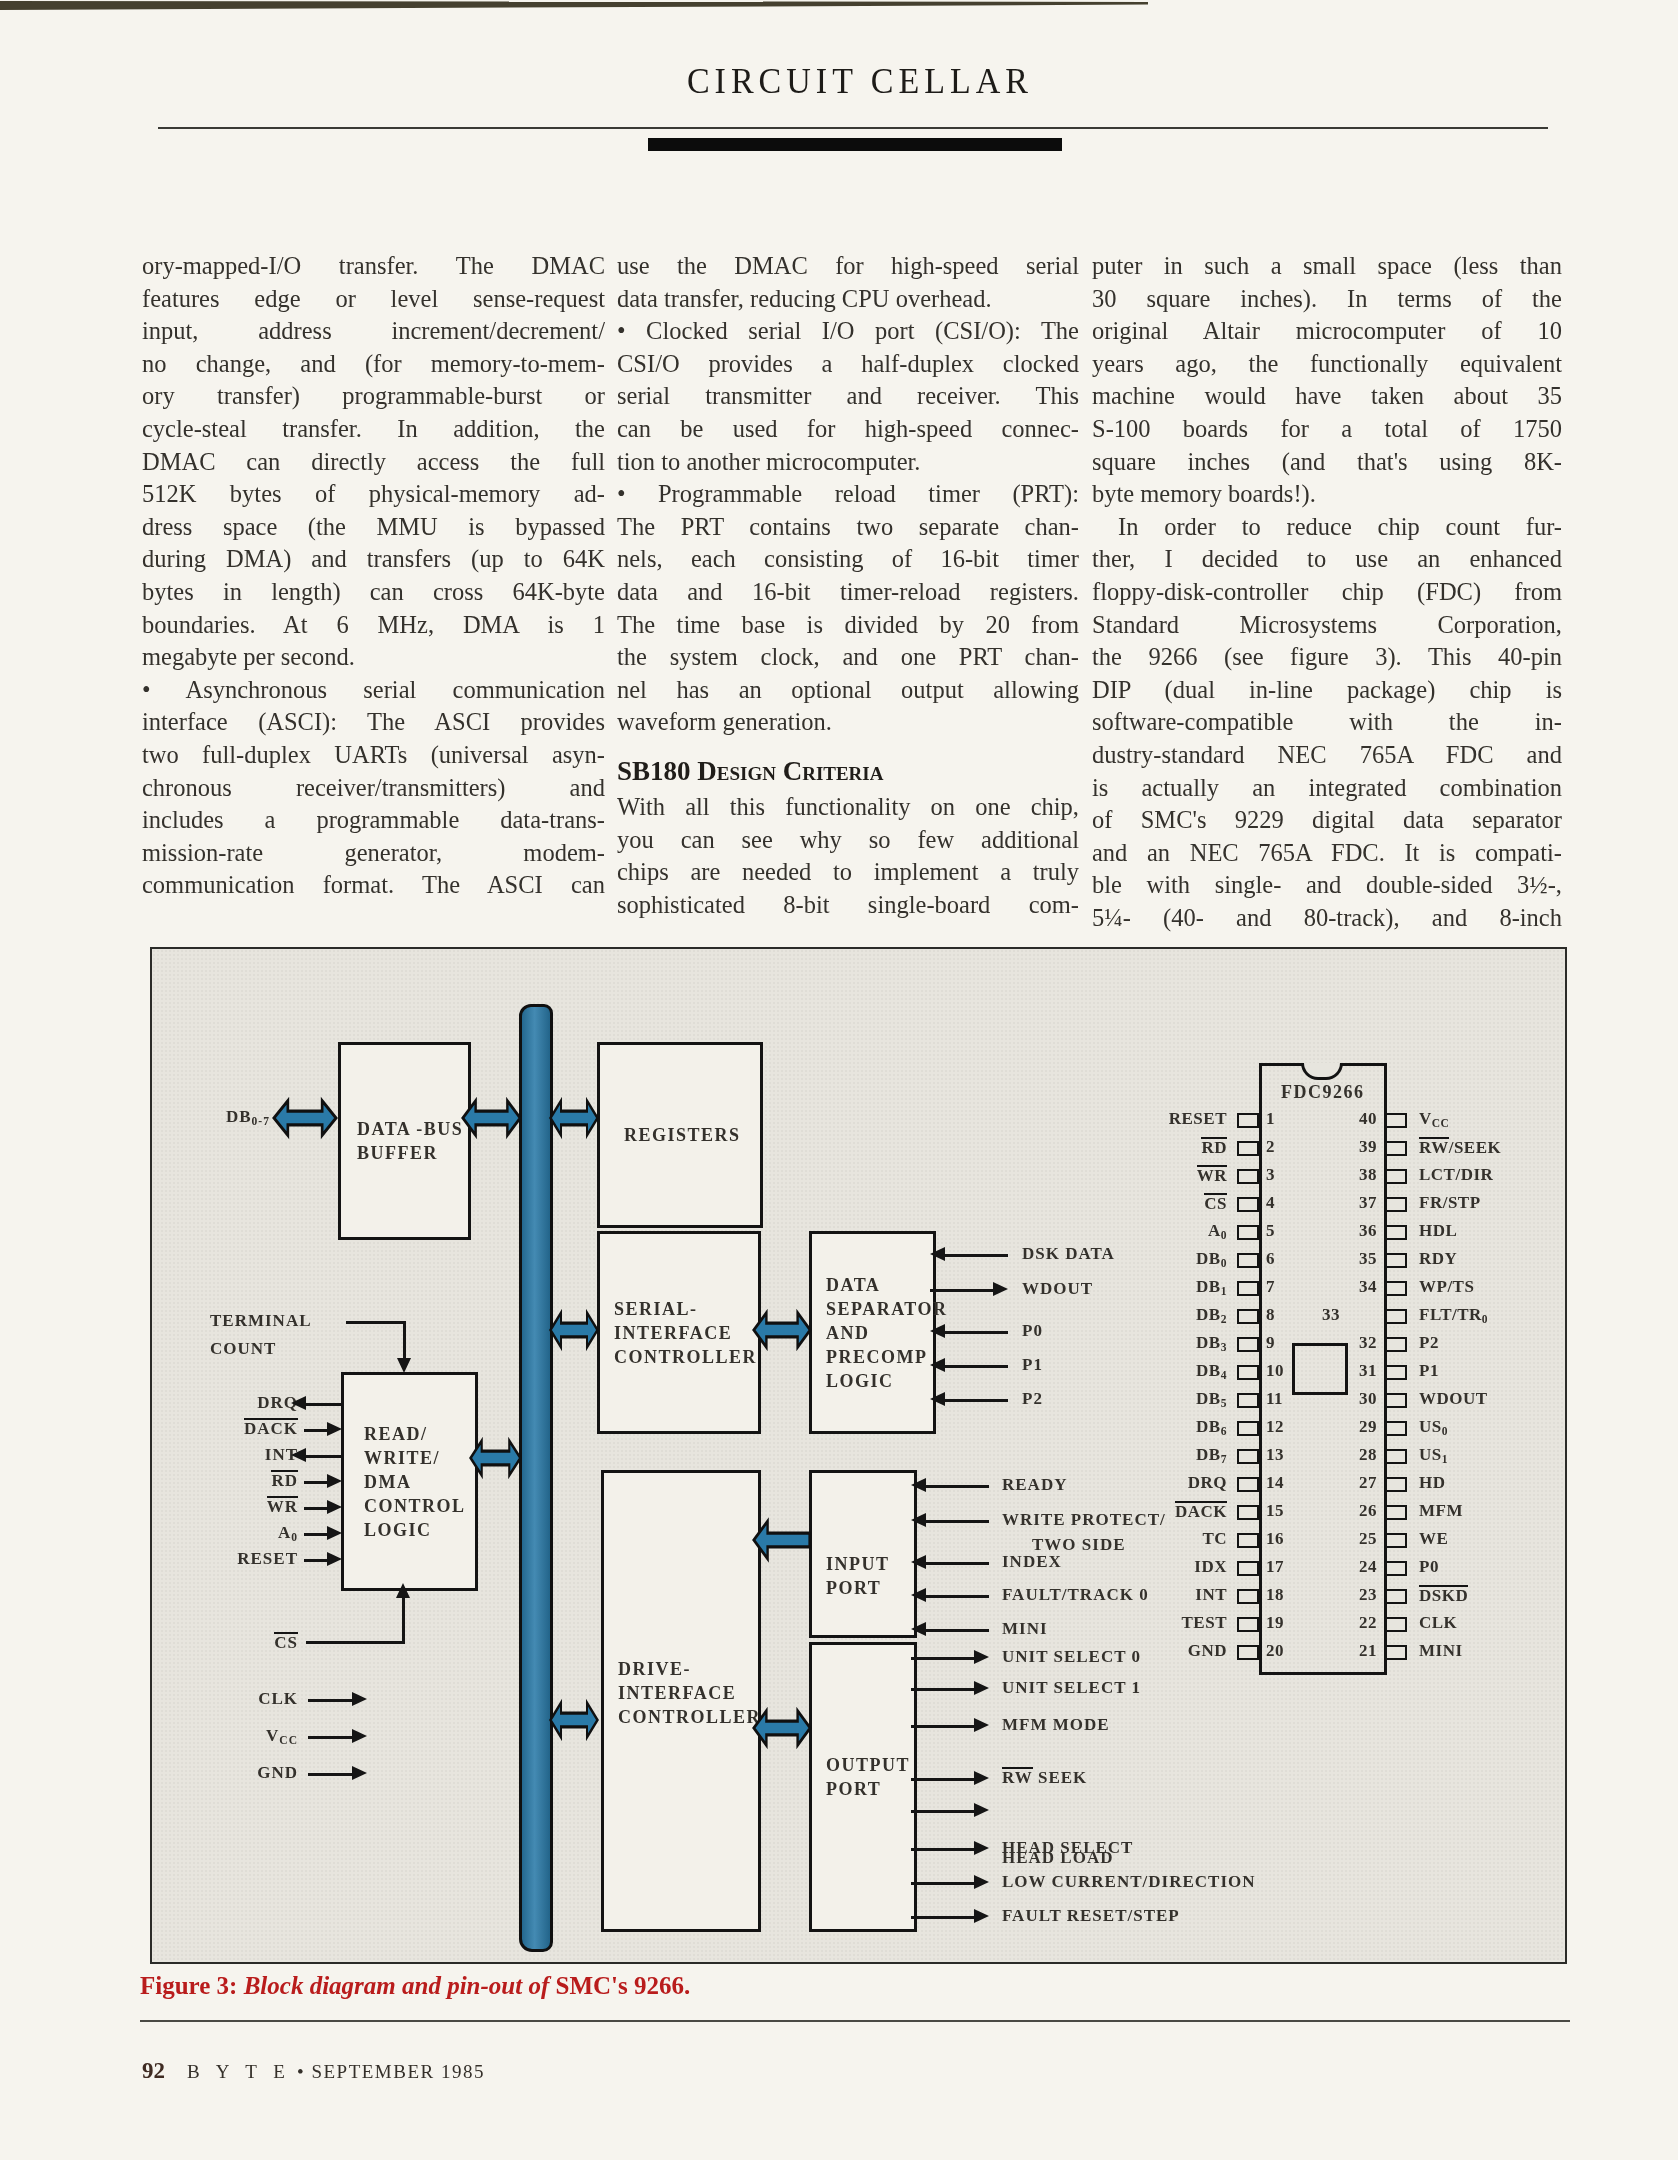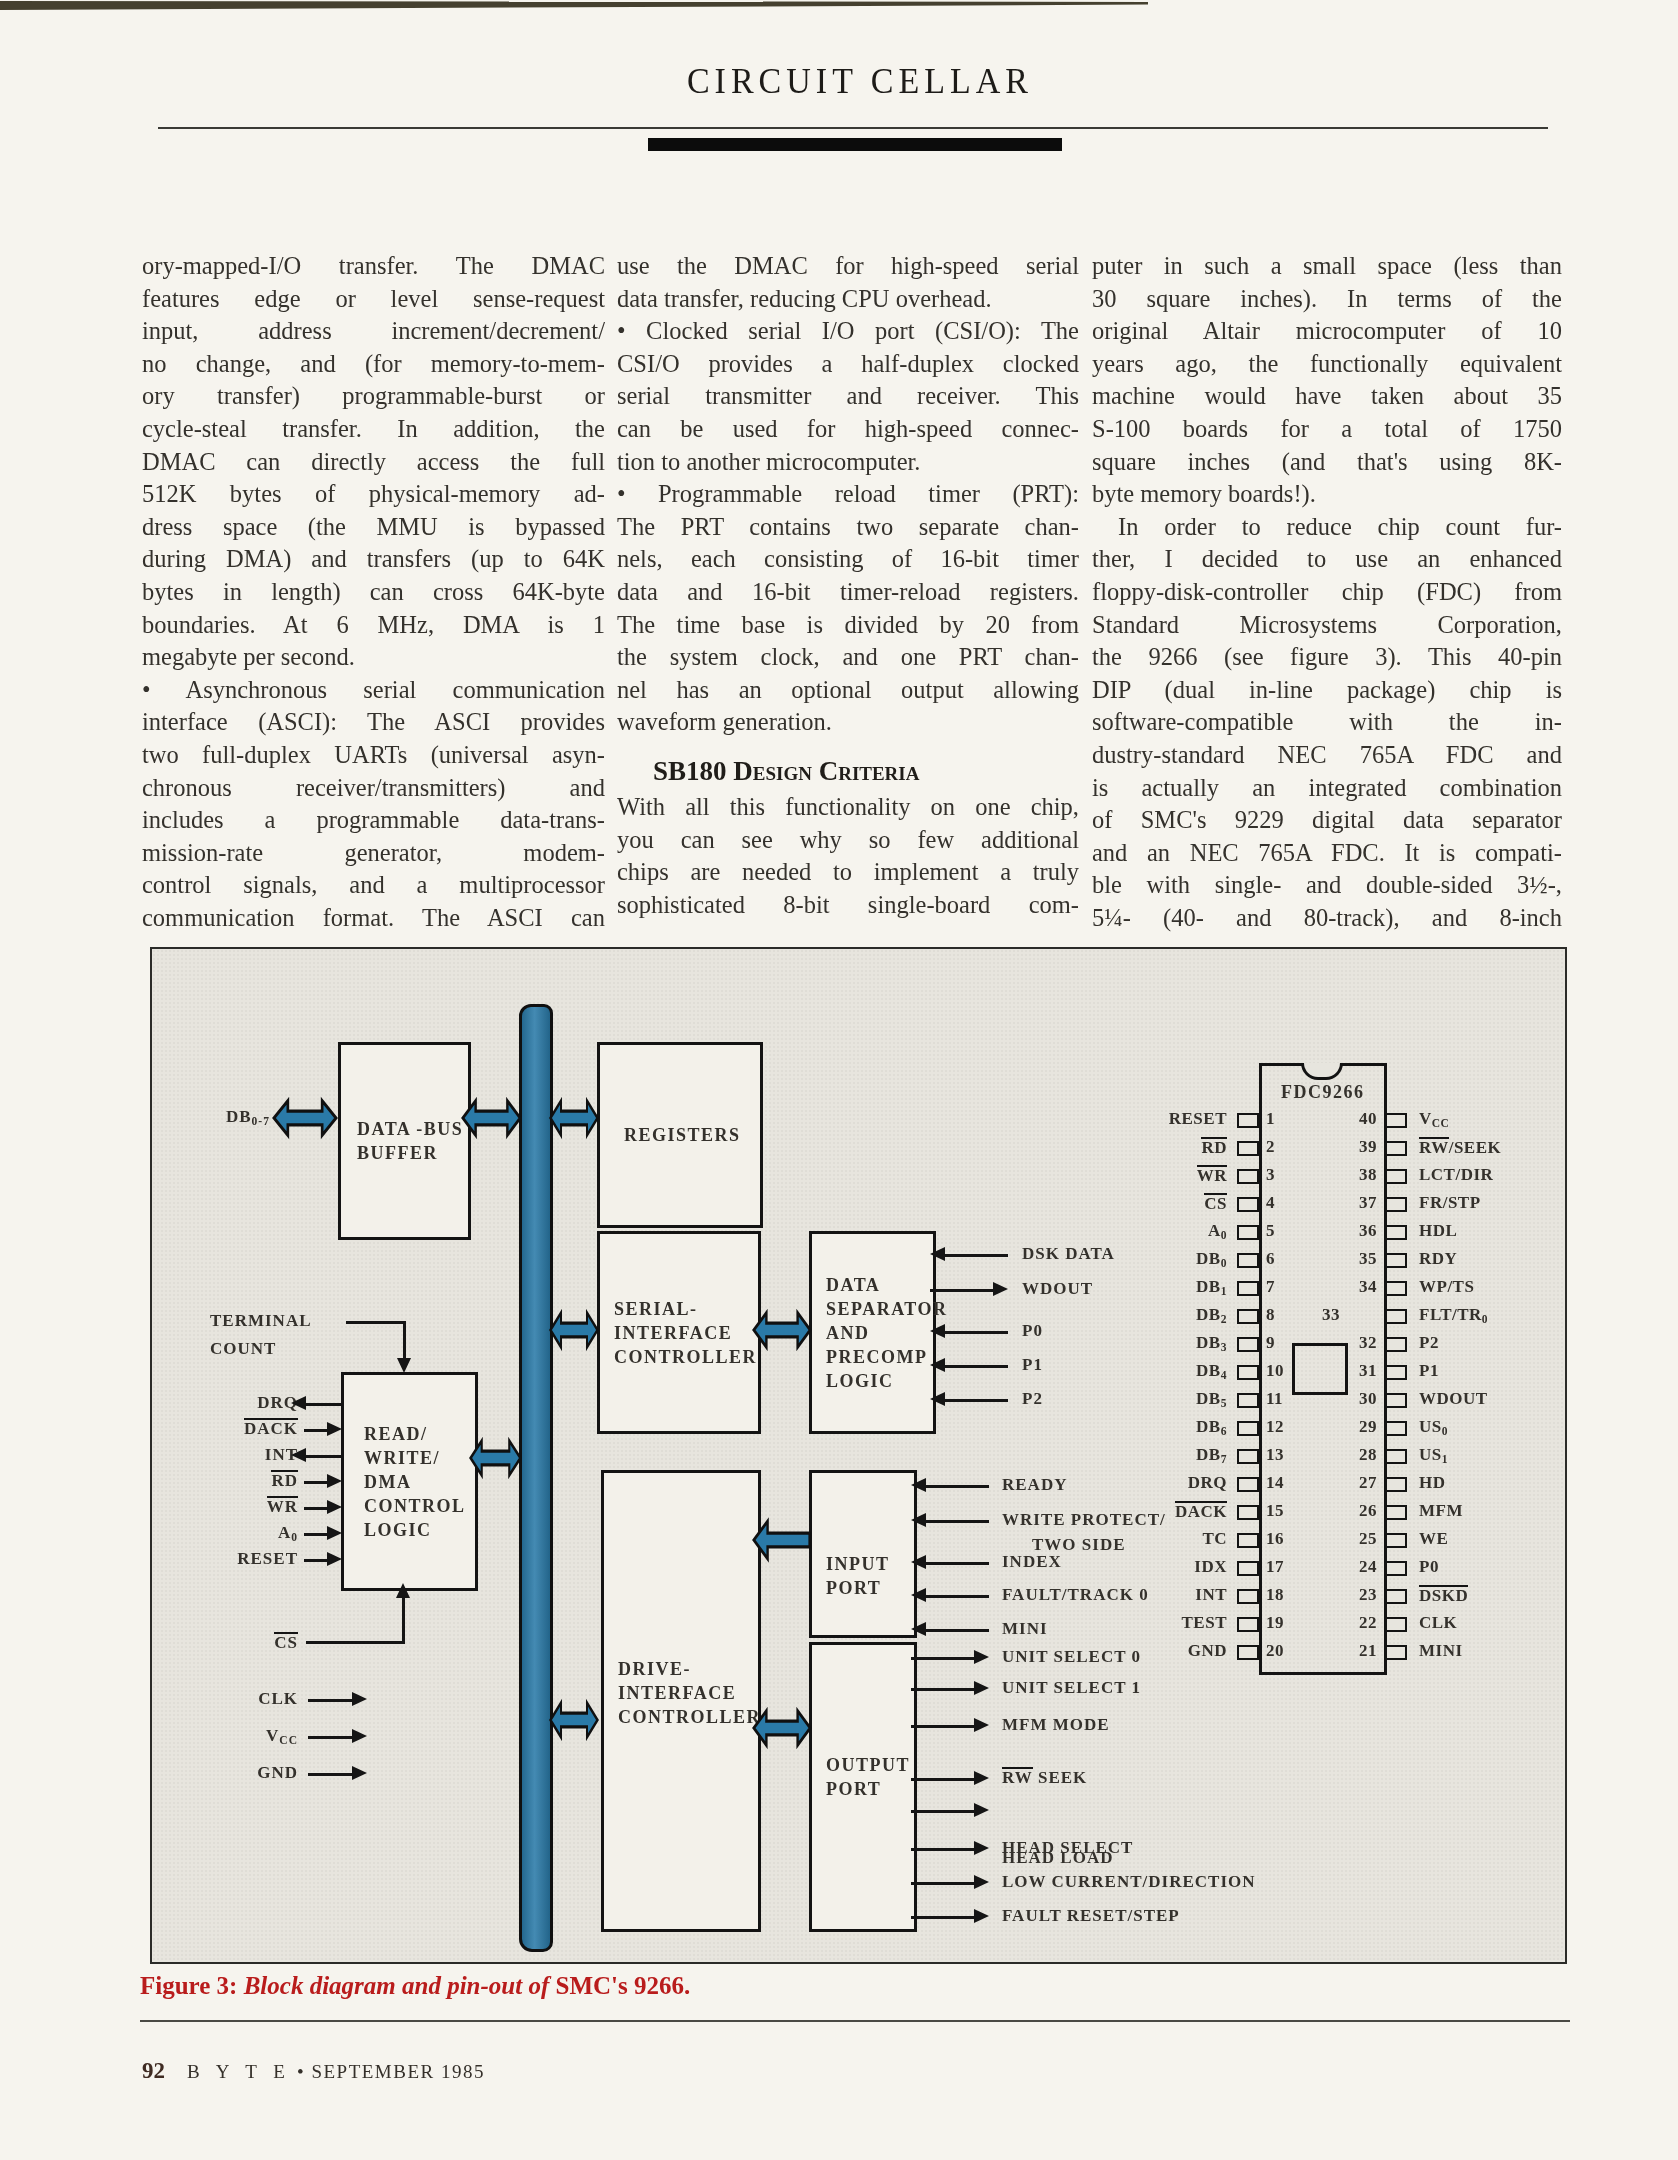--- a/index.html
+++ b/index.html
@@ -14,21 +14,21 @@
   .rule-thin{position:absolute;left:158px;top:127px;width:1390px;height:2px;background:#3a3a35;}
   .bar-thick{position:absolute;left:648px;top:138px;width:414px;height:13px;background:#0c0c0c;}
   
   .col{position:absolute;top:250px;font-size:24.5px;line-height:32.6px;}
   #col0{left:142px;width:463px;}
   #col1{left:617px;width:462px;}
   #col2{left:1092px;width:470px;}
   .line{text-align:justify;text-align-last:justify;white-space:normal;}
   .line.e{text-align-last:left;}
   .line.i{text-indent:26px;}
-  .line.h{text-align-last:left;font-weight:bold;font-variant:small-caps;font-size:27px;line-height:40px;color:#201d19;margin-left:36px;}
+  .line.h{text-align-last:left;font-weight:bold;font-variant:small-caps;font-size:27px;line-height:40px;color:#201d19;}
   .line.sp{height:12px;}
   
   .figure{position:absolute;left:150px;top:947px;width:1413px;height:1013px;
           background:#e7e5de;border:2px solid #2b2b28;
           background-image:radial-gradient(rgba(0,0,0,0.035) 1px, transparent 1px);background-size:4px 4px;
           font-family:"DejaVu Sans Mono", monospace;color:#141414;}
   
   .fig-abs{position:absolute;left:0;top:0;width:1678px;height:2160px;pointer-events:none;}
   .blk{position:absolute;border:3px solid #131313;background:#f3f1ea;
        display:flex;flex-direction:column;justify-content:center;}
@@ -88,21 +88,20 @@
       <div class="line j">during DMA) and transfers (up to 64K</div>
       <div class="line j">bytes in length) can cross 64K-byte</div>
       <div class="line j">boundaries. At 6 MHz, DMA is 1</div>
       <div class="line e">megabyte per second.</div>
       <div class="line j">• Asynchronous serial communication</div>
       <div class="line j">interface (ASCI): The ASCI provides</div>
       <div class="line j">two full-duplex UARTs (universal asyn-</div>
       <div class="line j">chronous receiver/transmitters) and</div>
       <div class="line j">includes a programmable data-trans-</div>
       <div class="line j">mission-rate generator, modem-</div>
-      <div class="line j">control signals, and a multiprocessor</div>
       <div class="line j">communication format. The ASCI can</div>
     </div>
   <div class="col" id="col1">
       <div class="line j">use the DMAC for high-speed serial</div>
       <div class="line e">data transfer, reducing CPU overhead.</div>
       <div class="line j">• Clocked serial I/O port (CSI/O): The</div>
       <div class="line j">CSI/O provides a half-duplex clocked</div>
       <div class="line j">serial transmitter and receiver. This</div>
       <div class="line j">can be used for high-speed connec-</div>
       <div class="line e">tion to another microcomputer.</div>

